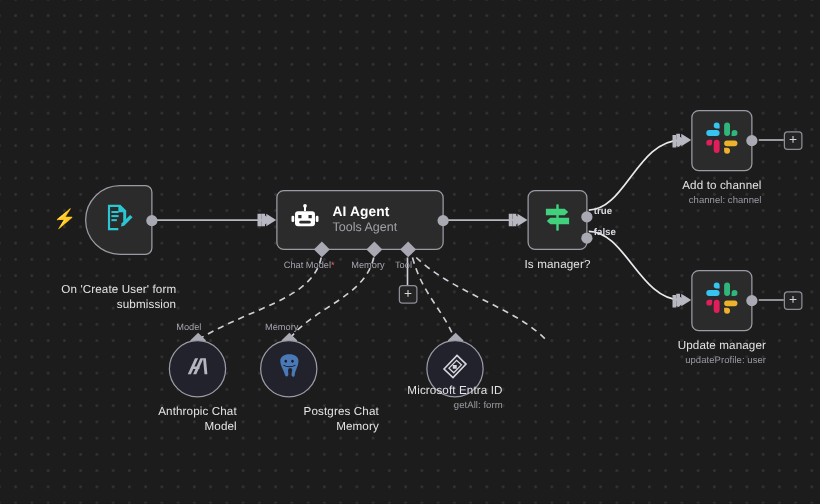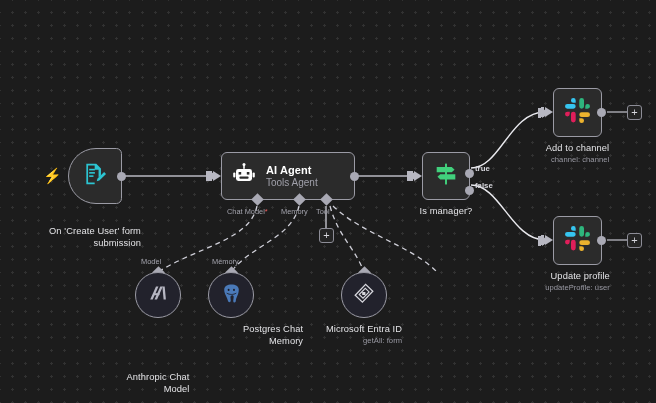--- a/index.html
+++ b/index.html
@@ -275,40 +275,40 @@
           <path d="M8.3 5.1a2.1 2.1 0 112.1-2.1v2.1zM8.3 6.2a2.1 2.1 0 010 4.2H3a2.1 2.1 0 110-4.2z" fill="#36c5f0"></path>
           <path d="M18.9 8.3a2.1 2.1 0 112.1 2.1h-2.1zM17.8 8.3a2.1 2.1 0 01-4.2 0V3a2.1 2.1 0 114.2 0z" fill="#2eb67d"></path>
           <path d="M15.7 18.9a2.1 2.1 0 11-2.1 2.1v-2.1zM15.7 17.8a2.1 2.1 0 010-4.2H21a2.1 2.1 0 110 4.2z" fill="#ecb22e"></path>
         </svg>
       </span>
       <span class="arrowin" style="left:-12px;"></span>
       <span class="stub" style="left:-16px;"></span>
       <span class="dot" style="right:-5px;"></span>
     </div>
     <div class="ncaption" style="top:55px;">
-      <div>Update profile</div>
+      <div>Update manager</div>
       <div class="nsub">updateProfile: user</div>
     </div>
     <span class="plusbtn" style="left:74px; top:17px;">+</span>
   </div>
 
   <div class="node" style="left:135px; top:272px;">
     <span class="portlabel" style="left:6px; top:-15px;">Model</span>
     <span class="diamond" style="left:19px; top:-4px;"></span>
     <div class="circnode" style="position:relative;">
       <span class="icn">
         <svg width="24" height="24" viewBox="0 0 24 24">
           <path d="M4.2 18.4L10 5.6h2.5l-5.8 12.8z" fill="#b6b6c2"></path>
           <path d="M8.5 18.4L14.3 5.6h2.5l-5.8 12.8z" fill="#b6b6c2"></path>
           <rect x="7.2" y="12.2" width="6.3" height="2" fill="#b6b6c2"></rect>
           <path d="M16.4 5.6h2.3l1.2 12.8h-2.3z" fill="#b6b6c2"></path>
         </svg>
       </span>
     </div>
-    <div class="ncaption" style="top:52px;margin-top:48px;">
+    <div class="ncaption" style="top:52px;">
       <div>Anthropic Chat</div>
       <div>Model</div>
     </div>
   </div>
 
   <div class="node" style="left:208px; top:272px;">
     <span class="portlabel" style="left:4px; top:-15px;">Memory</span>
     <span class="diamond" style="left:19px; top:-4px;"></span>
     <div class="circnode" style="position:relative;">
       <span class="icn">
@@ -330,20 +330,20 @@
     <span class="diamond" style="left:19px; top:-4px;"></span>
     <div class="circnode" style="position:relative;">
       <span class="icn">
         <svg width="24" height="24" viewBox="0 0 24 24">
           <path d="M3.2 14.2L13.6 3.4l7.2 6.9-10.4 10.8z" stroke="#d6d6dc" stroke-width="1.3" fill="none"></path>
           <path d="M7.2 13.5l6.1-6.2 3.8 3.6-6.1 6.3z" stroke="#d6d6dc" stroke-width="1.1" fill="none"></path>
           <rect x="10.2" y="11" width="3.2" height="3" fill="#d6d6dc"></rect>
         </svg>
       </span>
     </div>
-    <div class="ncaption" style="top:52px;">
+    <div class="ncaption" style="top:35px;">
       <div>Microsoft Entra ID</div>
       <div class="nsub">getAll: form</div>
     </div>
   </div>
 
 
 </div>
 
 </body></html>

